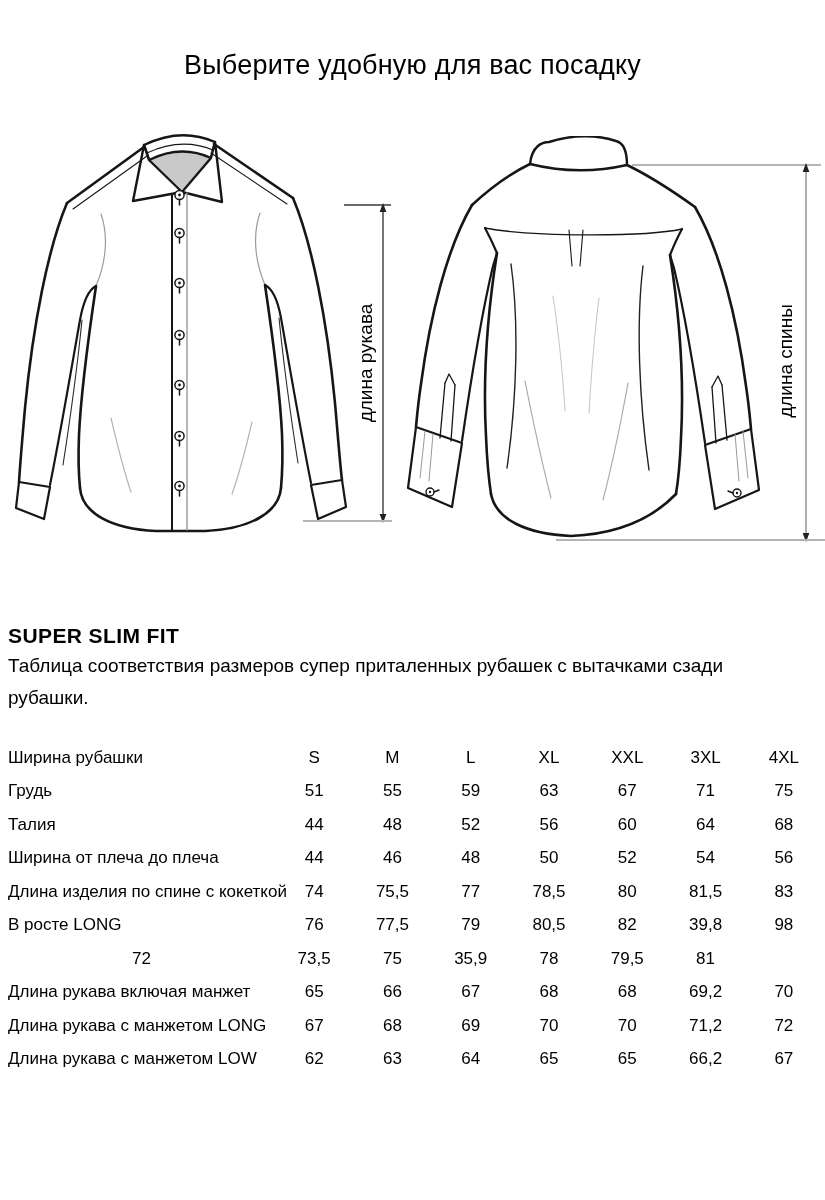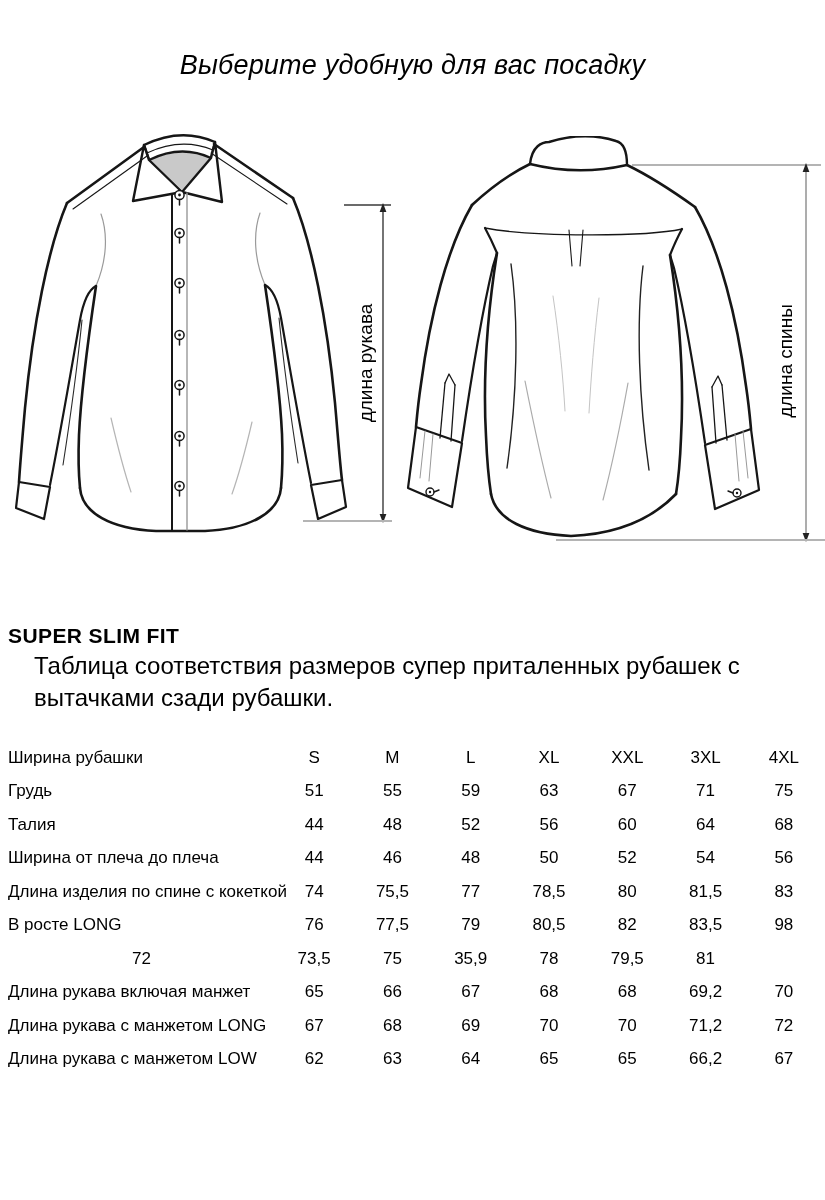--- a/index.html
+++ b/index.html
@@ -1,31 +1,31 @@
 <!DOCTYPE html>
 <html><head>
 <meta charset="utf-8">
 <style>
   html,body{margin:0;padding:0;background:#fff;}
   body{width:825px;height:1200px;position:relative;overflow:hidden;
        font-family:"Liberation Sans","DejaVu Sans",sans-serif;color:#000;}
   .page-title{position:absolute;top:50px;left:0;width:825px;text-align:center;
-              font-size:27px;font-weight:400;letter-spacing:0.2px;font-style:italic;}
+              font-size:27px;font-weight:400;letter-spacing:0.2px;}
   .drawing{position:absolute;}
   #front-shirt{left:15px;top:130px;}
   #back-shirt{left:403px;top:136px;}
   #dim-overlay{position:absolute;left:0;top:0;pointer-events:none;}
   .dim-label{position:absolute;transform:translate(-50%,-50%) rotate(-90deg);
              white-space:nowrap;font-size:19px;color:#000;}
   #front-dim-label{left:366px;top:363px;}
   #back-dim-label{left:786px;top:361px;}
   .section-heading{position:absolute;left:8px;top:612px;font-size:21px;
                    font-weight:700;letter-spacing:0.4px;margin-top:12px;}
   .description{position:absolute;left:8px;top:650px;width:770px;
-               font-size:24px;line-height:32px;margin-left:26px;}
+               font-size:19px;line-height:32px;}
   #size-table{position:absolute;left:8px;top:741px;width:815px;}
   .trow{display:grid;grid-template-columns:267px repeat(7,1fr);
         height:33.5px;align-items:center;}
   .tlabel{font-size:17px;white-space:nowrap;}
   .tcell{font-size:17px;text-align:center;white-space:nowrap;}
 </style>
 </head>
 <body>
 
 <div class="page-title">Выберите удобную для вас посадку</div>
@@ -245,21 +245,21 @@
       <div class="tcell">83</div>
     </div>
 
   <div class="trow">
     <div class="tlabel">В росте LONG</div>
   <div class="tcell">76</div>
       <div class="tcell">77,5</div>
       <div class="tcell">79</div>
       <div class="tcell">80,5</div>
       <div class="tcell">82</div>
-      <div class="tcell">83,5</div>
+      <div class="tcell">39,8</div>
       <div class="tcell">98</div>
     </div>
 
   <div class="trow">
   <div class="tcell">72</div>
       <div class="tcell">73,5</div>
       <div class="tcell">75</div>
       <div class="tcell">35,9</div>
       <div class="tcell">78</div>
       <div class="tcell">79,5</div>

